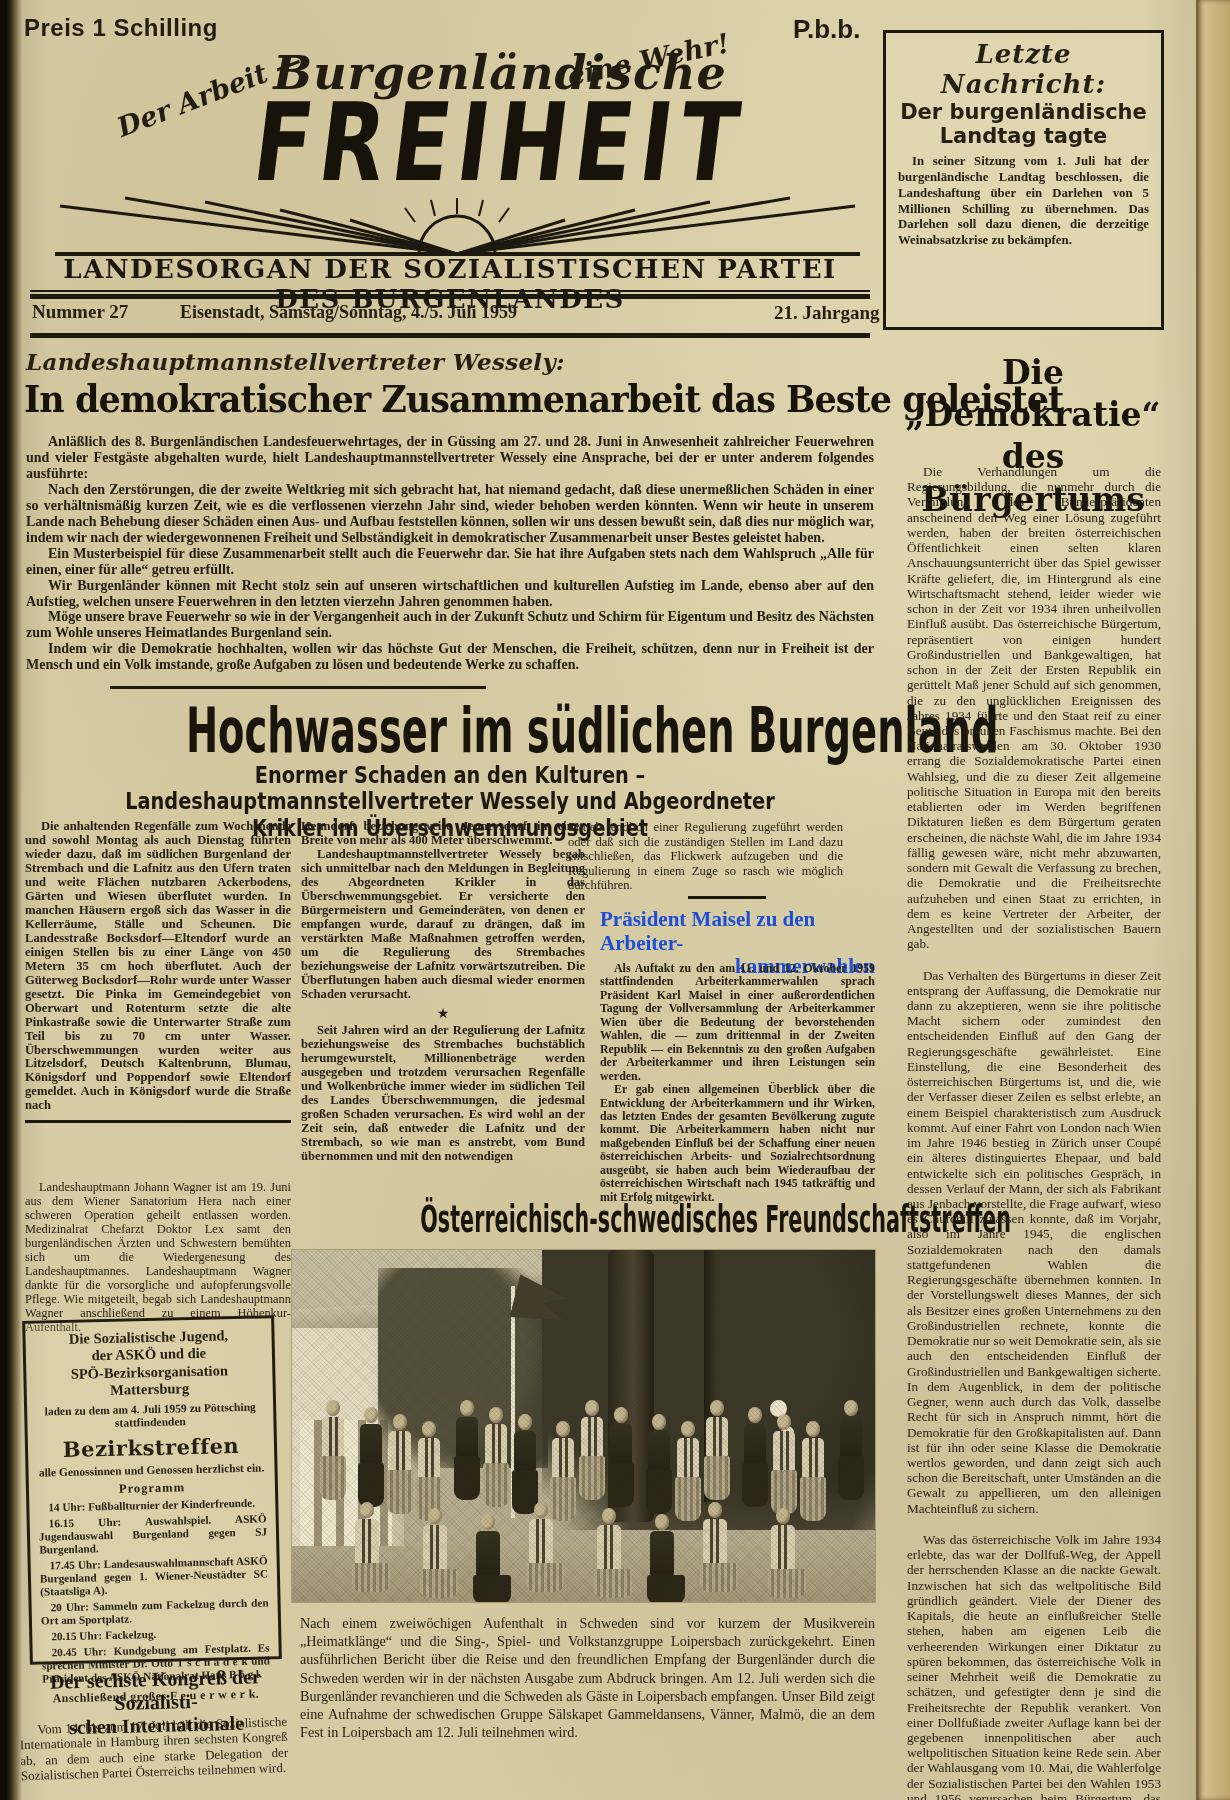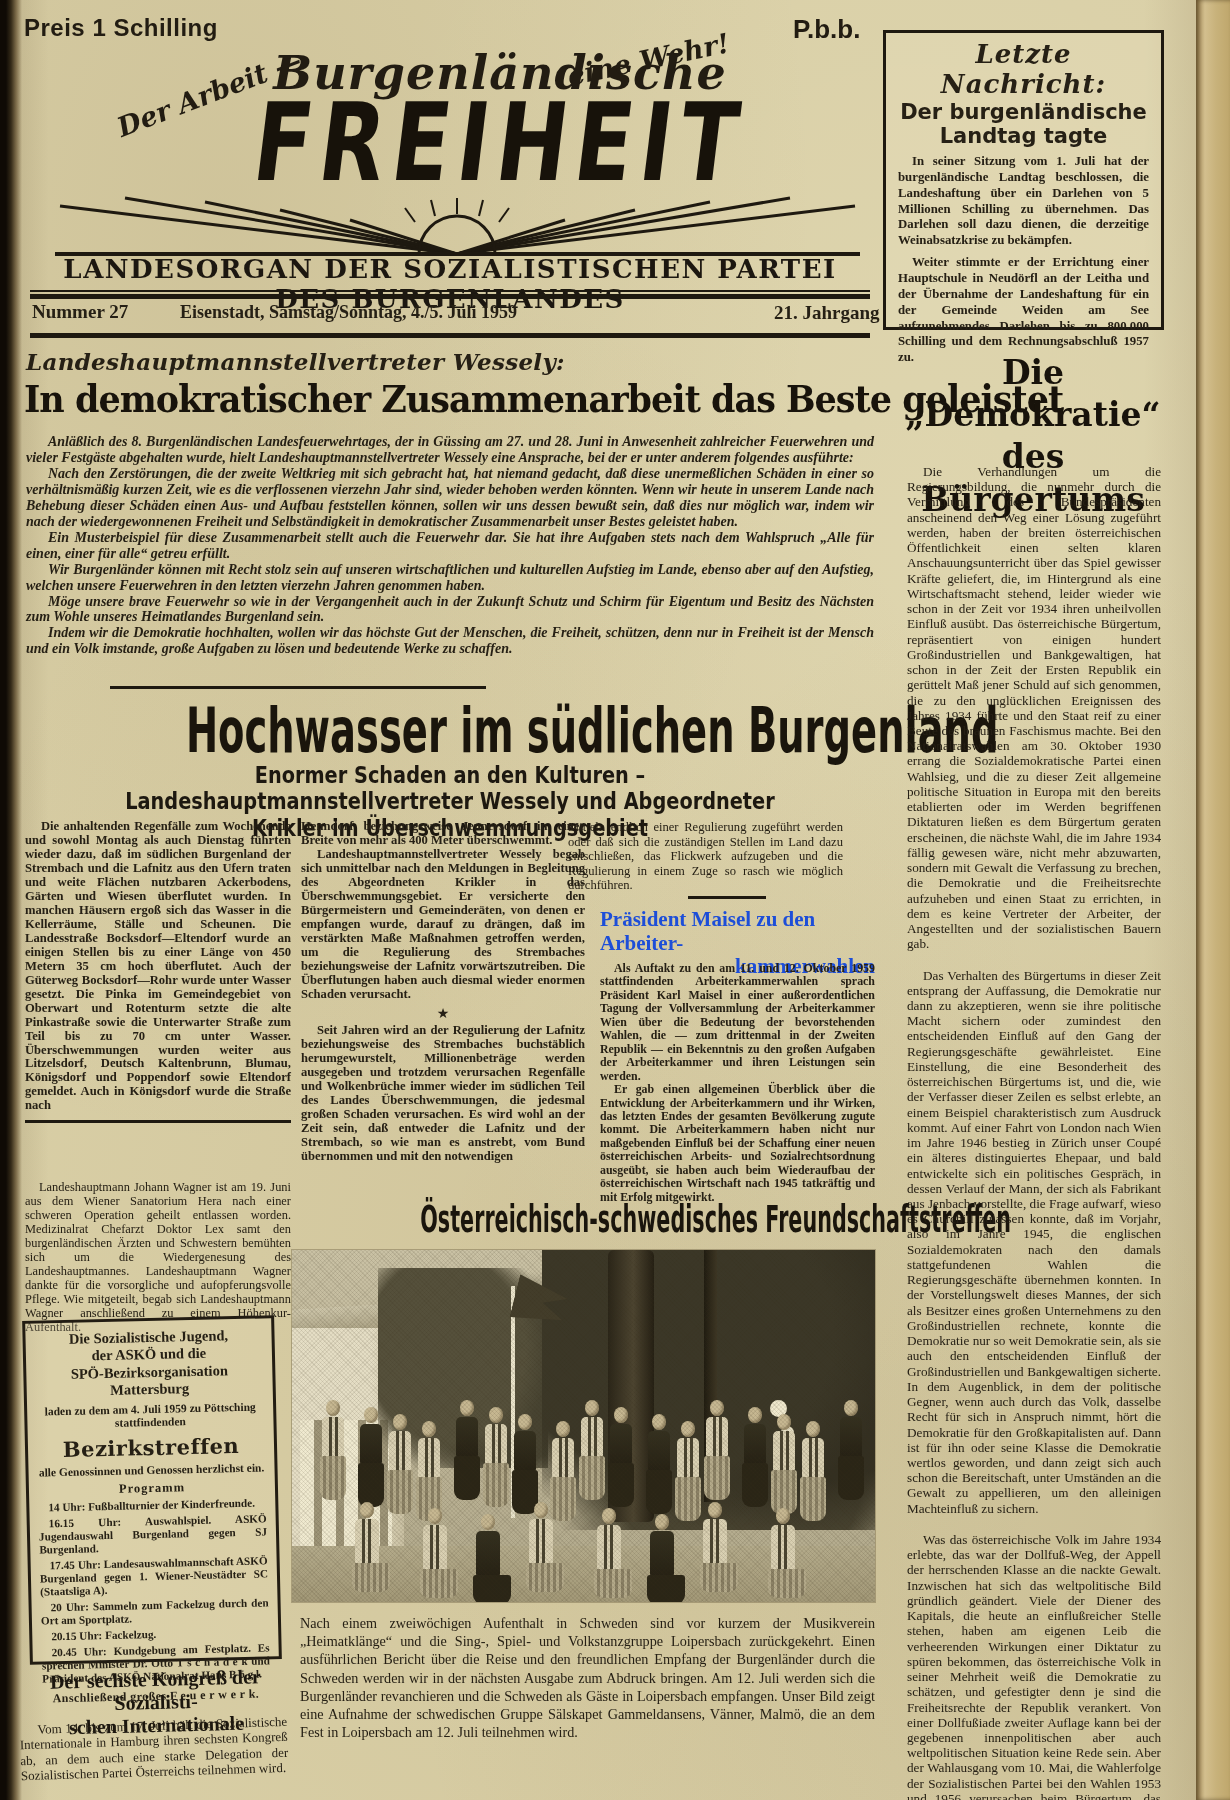--- a/index.html
+++ b/index.html
@@ -47,21 +47,21 @@
   .lastbox{left:883px;top:30px;width:281px;height:300px;border:3px solid #1e1910;
     padding:6px 12px 6px 12px;box-sizing:border-box;background:rgba(235,228,195,.25);}
   .lastbox .kick{font-size:26px;letter-spacing:1px;}
   .lastbox .tit{font-size:21px;line-height:1.12;margin-top:2px;}
   .lastbox p{font-size:12.8px;line-height:1.24;margin:6px 0 0 0;text-indent:14px;font-weight:bold;}
   
   .lead-kick{left:26px;top:348px;font-size:23px;letter-spacing:.3px;}
   .lead-head{left:24px;top:376px;width:852px;font-size:35px;letter-spacing:-1px;
     white-space:nowrap;color:#18130b;transform:scaleY(1.08);transform-origin:left top;}
   .lead-body{left:26px;top:434px;width:848px;font-size:14px;line-height:1.14;}
-  .lead-body p{margin:0;text-indent:22px;font-weight:bold;font-style:italic;}
+  .lead-body p{margin:0;text-indent:22px;font-weight:bold;}
   .rule-lead{left:110px;top:686px;width:376px;height:3px;}
   
   .flood-head{left:24px;top:694px;width:852px;font-size:62px;white-space:nowrap;
     font-weight:900;color:#1a150c;transform:scaleX(.62);transform-origin:50% 0;}
   .flood-sub{left:24px;top:762px;width:852px;font-size:23px;line-height:1.15;
     transform:scaleX(.84);transform-origin:50% 0;font-weight:bold;color:#1d1810;}
   .colA{left:25px;top:820px;width:266px;font-size:12.6px;line-height:1.11;}
   .colB{left:301px;top:820px;width:284px;font-size:12.6px;line-height:1.11;}
   .colC{left:568px;top:820px;width:275px;font-size:12.6px;line-height:1.16;}
   .colA p,.colB p{margin:0;font-weight:bold;text-indent:16px;}
@@ -157,21 +157,20 @@
   <div class="rule dbl" style="left:30px;top:290px;width:840px;height:9px;"></div>
   <div class="abs issue b">Nummer 27</div>
   <div class="abs dateline b">Eisenstadt, Samstag/Sonntag, 4./5. Juli 1959</div>
   <div class="abs volume b">21. Jahrgang</div>
   <div class="rule" style="left:30px;top:333px;width:840px;height:5px;"></div>
 
   <div class="abs lastbox">
     <div class="kick dserif b i ctr">Letzte Nachricht:</div>
     <div class="tit dsans b ctr">Der burgenländische Landtag tagte</div>
     <p class="just">In seiner Sitzung vom 1. Juli hat der burgenländische Landtag beschlossen, die Landeshaftung über ein Darlehen von 5 Millionen Schilling zu übernehmen. Das Darlehen soll dazu dienen, die derzeitige Weinabsatzkrise zu bekämpfen.</p>
-    <p class="just">Weiter stimmte er der Errichtung einer Hauptschule in Neudörfl an der Leitha und der Übernahme der Landeshaftung für ein der Gemeinde Weiden am See aufzunehmendes Darlehen bis zu 800.000 Schilling und dem Rechnungsabschluß 1957 zu.</p>
   </div>
 
   <div class="abs lead-kick dserif b i">Landeshauptmannstellvertreter Wessely:</div>
   <div class="abs lead-head dserif b">In demokratischer Zusammenarbeit das Beste geleistet</div>
   <div class="abs lead-body just">
     <p>Anläßlich des 8. Burgenländischen Landesfeuerwehrtages, der in Güssing am 27. und 28. Juni in Anwesenheit zahlreicher Feuerwehren und vieler Festgäste abgehalten wurde, hielt Landeshauptmannstellvertreter Wessely eine Ansprache, bei der er unter anderem folgendes ausführte:</p>
     <p>Nach den Zerstörungen, die der zweite Weltkrieg mit sich gebracht hat, hat niemand gedacht, daß diese unermeßlichen Schäden in einer so verhältnismäßig kurzen Zeit, wie es die verflossenen vierzehn Jahr sind, wieder behoben werden könnten. Wenn wir heute in unserem Lande nach Behebung dieser Schäden einen Aus- und Aufbau feststellen können, sollen wir uns dessen bewußt sein, daß dies nur möglich war, indem wir nach der wiedergewonnenen Freiheit und Selbständigkeit in demokratischer Zusammenarbeit unser Bestes geleistet haben.</p>
     <p>Ein Musterbeispiel für diese Zusammenarbeit stellt auch die Feuerwehr dar. Sie hat ihre Aufgaben stets nach dem Wahlspruch „Alle für einen, einer für alle“ getreu erfüllt.</p>
     <p>Wir Burgenländer können mit Recht stolz sein auf unseren wirtschaftlichen und kulturellen Aufstieg im Lande, ebenso aber auf den Aufstieg, welchen unsere Feuerwehren in den letzten vierzehn Jahren genommen haben.</p>
     <p>Möge unsere brave Feuerwehr so wie in der Vergangenheit auch in der Zukunft Schutz und Schirm für Eigentum und Besitz des Nächsten zum Wohle unseres Heimatlandes Burgenland sein.</p>

